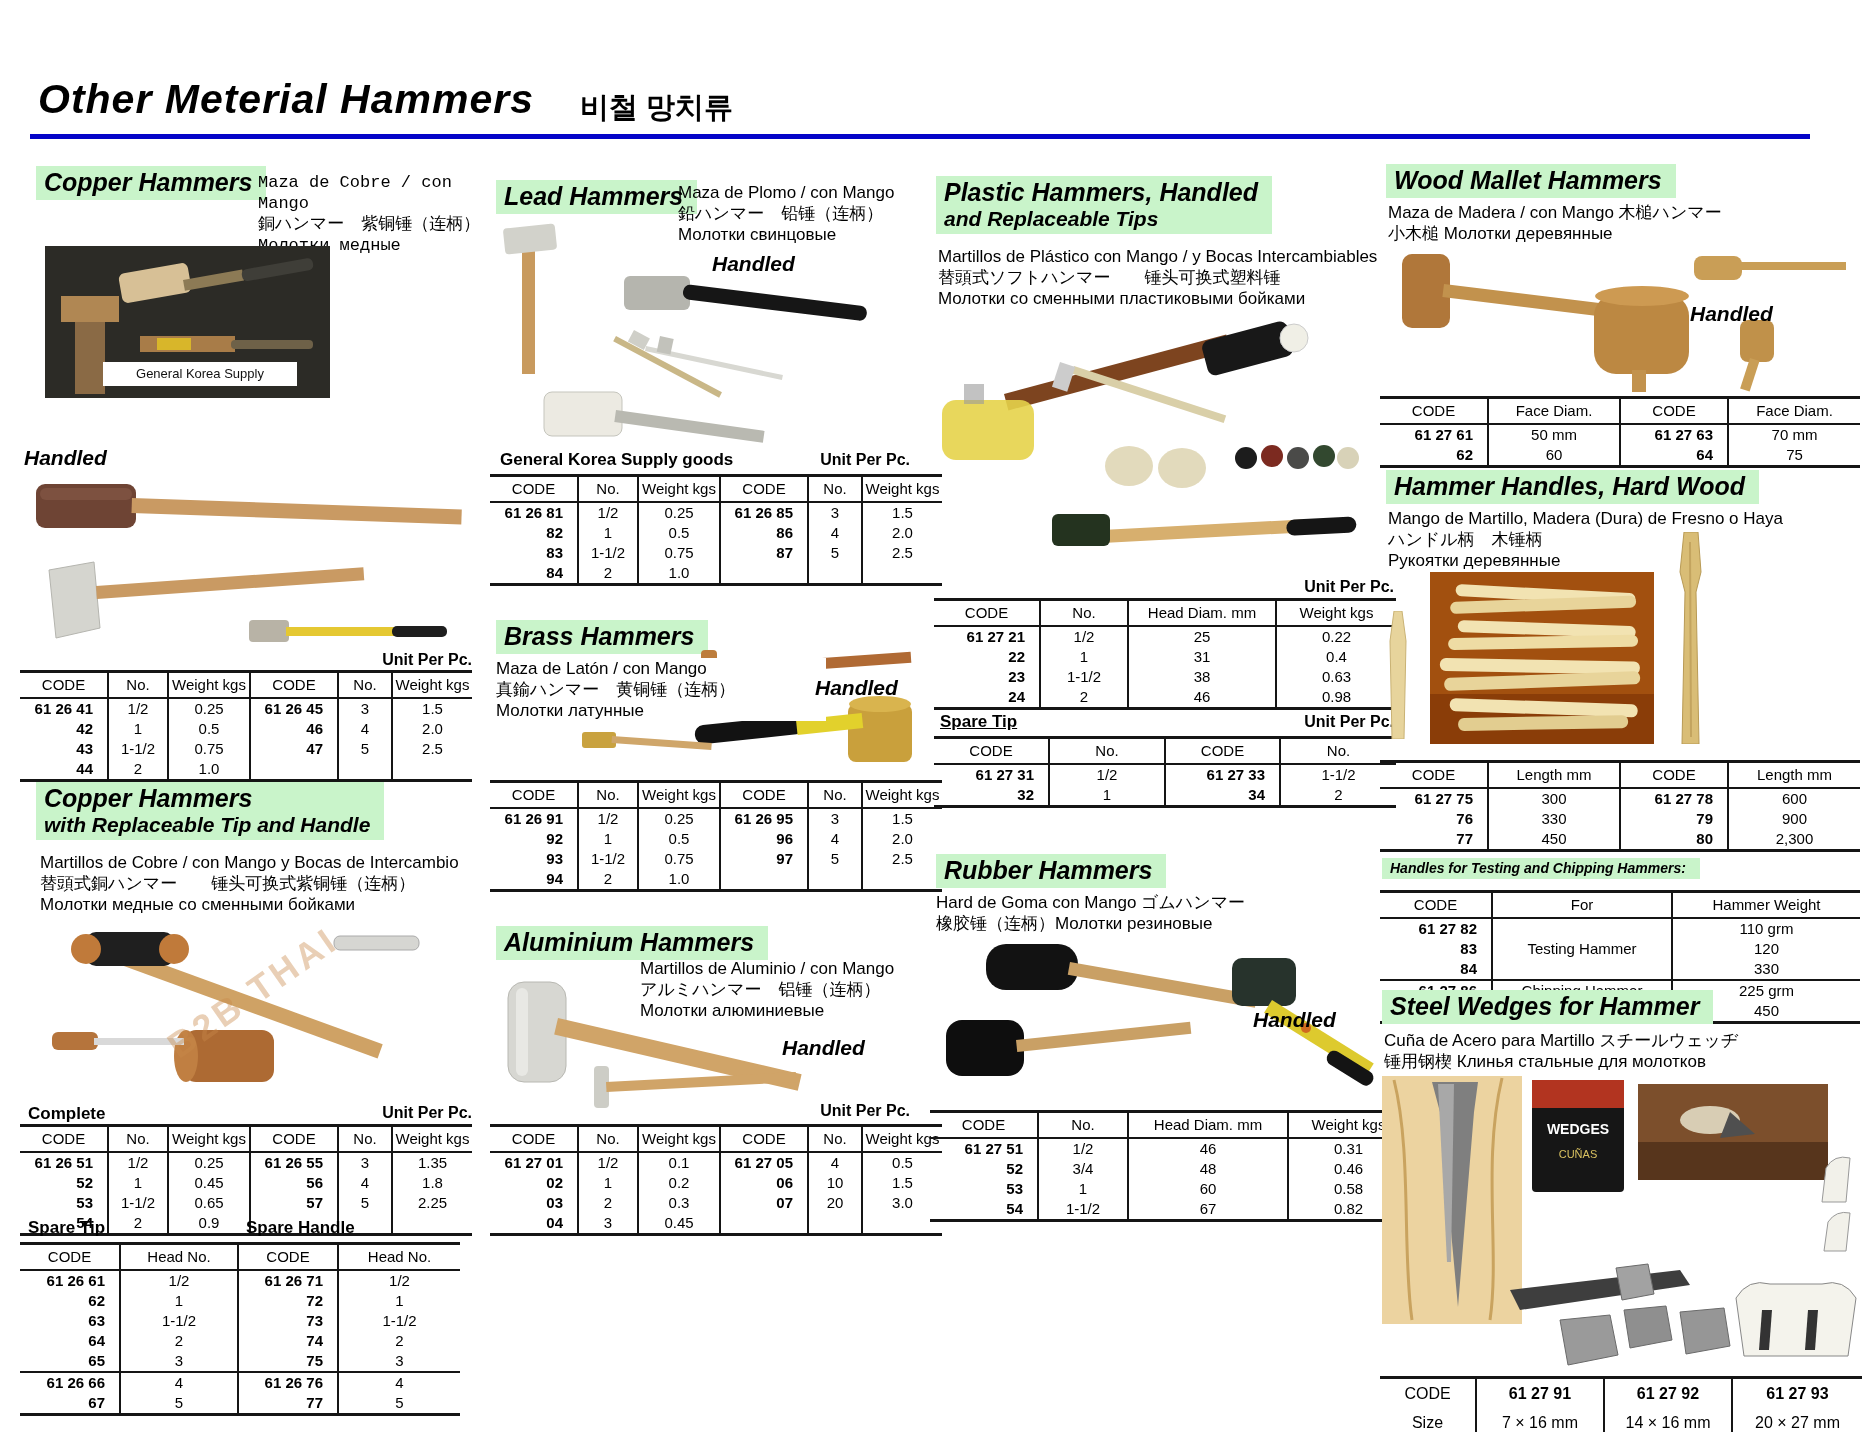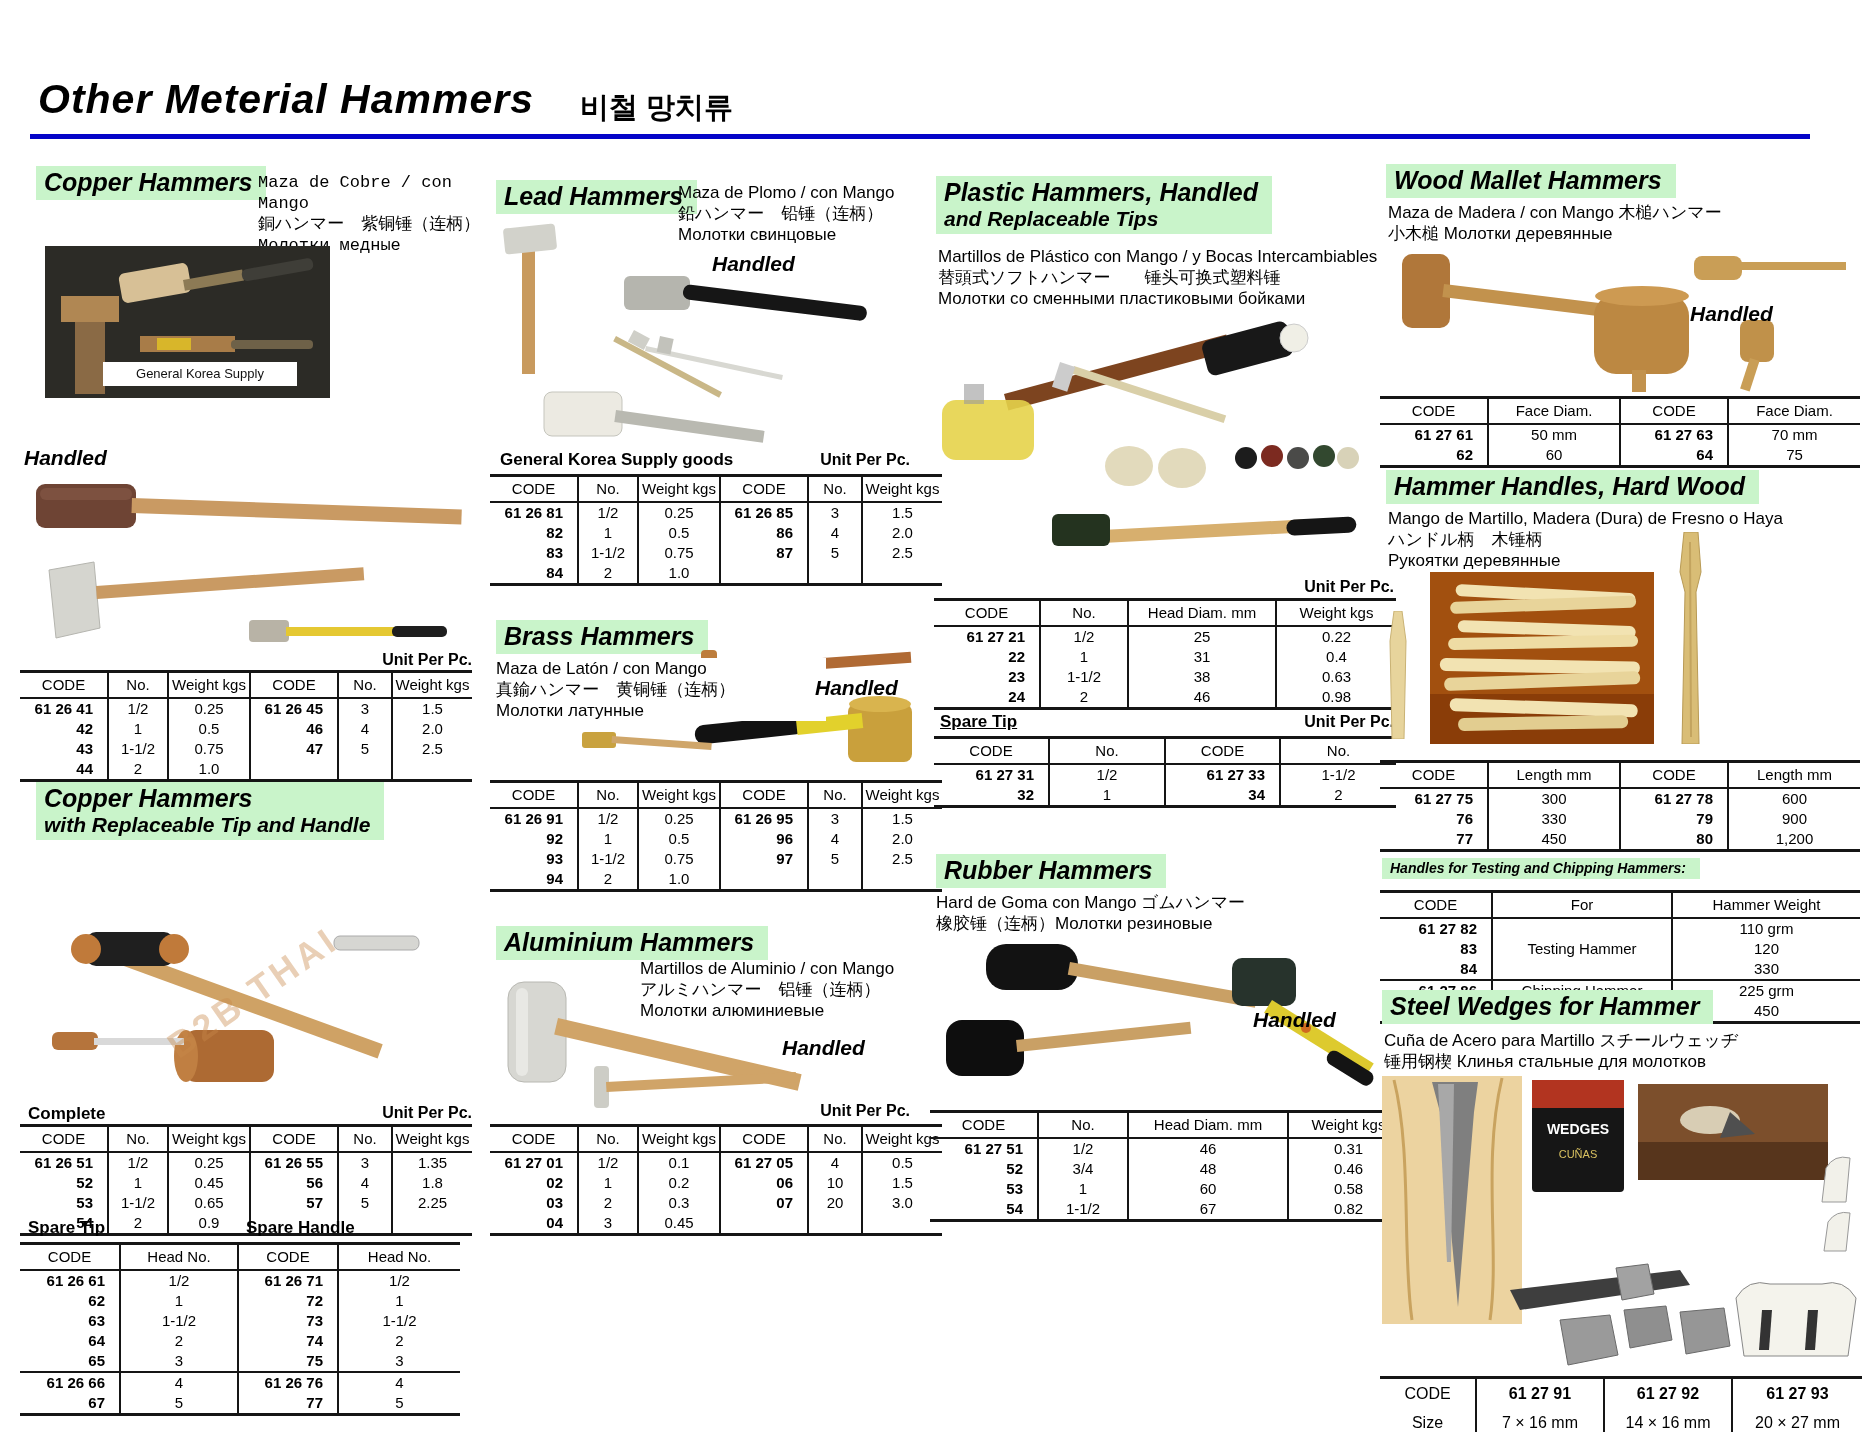--- a/index.html
+++ b/index.html
@@ -132,20 +132,25 @@
           <td></td>
           <td></td>
         </tr>
       </tbody>
   </table>
 
   <div class="sec-h" style="left:36px;top:736px;">
     <span>Copper Hammers</span>
     <span class="l2">with Replaceable Tip and Handle</span>
   </div>
+  <div class="sub" style="left:40px;top:806px;width:440px;">
+    <div>Martillos de Cobre / con Mango y Bocas de Intercambio</div>
+    <div>替頭式銅ハンマー　　锤头可换式紫铜锤（连柄）</div>
+    <div>Молотки медные со сменными бойками</div>
+  </div>
 
   <div class="abs" style="left:34px;top:866px;">
     <svg width="430" height="190" viewBox="0 0 430 190">
       <rect x="95" y="40" width="270" height="15" fill="#cfa265" transform="rotate(20 95 40)"></rect>
       <rect x="52" y="20" width="88" height="34" rx="10" fill="#1f1f1f"></rect>
       <circle cx="52" cy="37" r="15" fill="#c07a3a"></circle>
       <circle cx="140" cy="37" r="15" fill="#c07a3a"></circle>
       <rect x="300" y="24" width="85" height="14" rx="6" fill="#d6d6d2" stroke="#aaaaaa"></rect>
       <rect x="150" y="118" width="90" height="52" rx="12" fill="#ad6a33"></rect>
       <ellipse cx="152" cy="144" rx="12" ry="26" fill="#c07f42"></ellipse>
@@ -777,21 +782,21 @@
         <tr>
           <td class="code">76</td>
           <td>330</td>
           <td class="code">79</td>
           <td>900</td>
         </tr>
         <tr>
           <td class="code">77</td>
           <td>450</td>
           <td class="code">80</td>
-          <td>1,200</td>
+          <td>2,300</td>
         </tr>
       </tbody>
   </table>
 
   <div class="sec-h small" style="left:1382px;top:812px;">Handles for Testing and Chipping Hammers:</div>
   <table class="cat" style="left:1380px;top:844px;width:480px;">
     <colgroup>
         <col style="width:112px">
         <col style="width:180px">
         <col style="width:188px">

